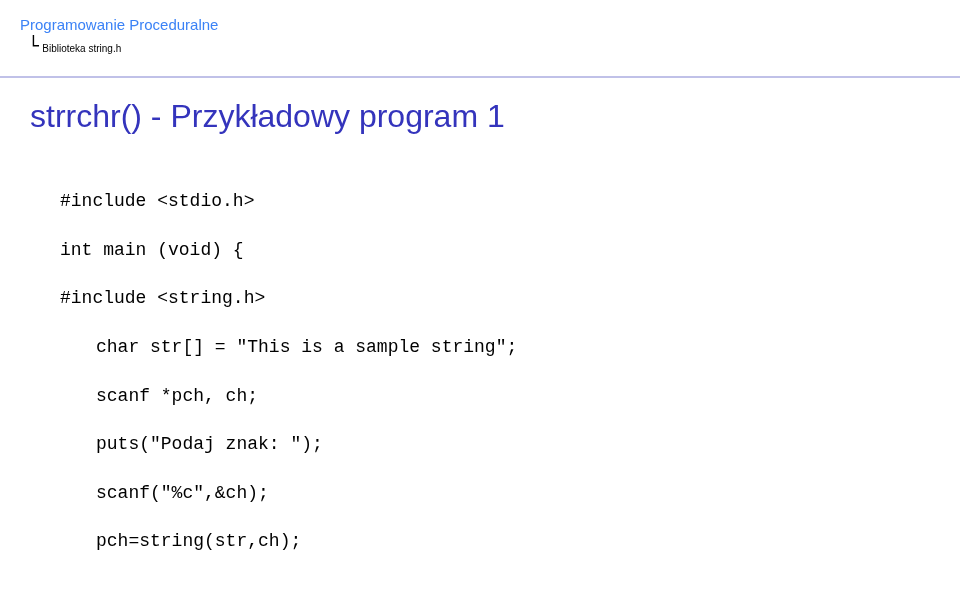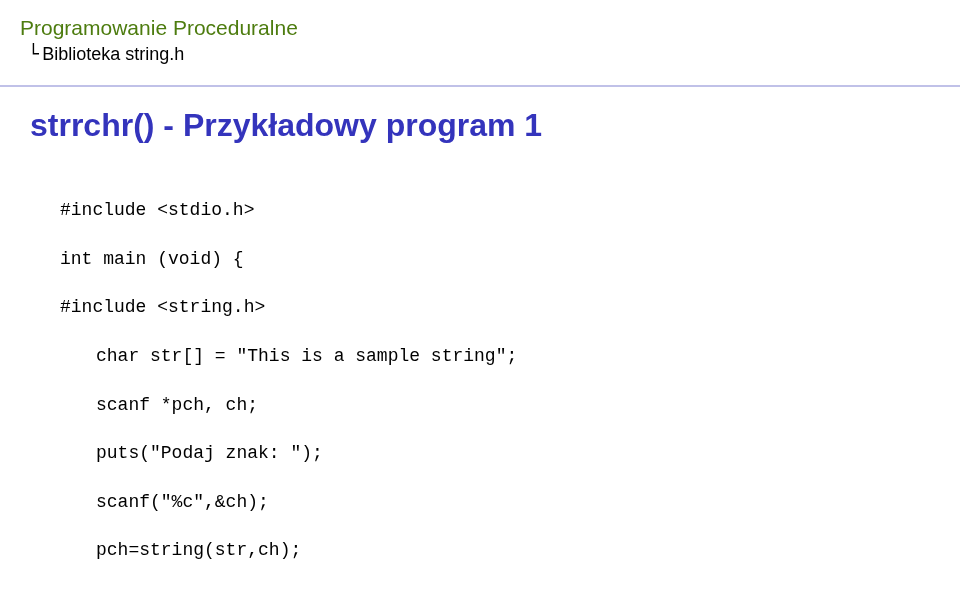--- a/index.html
+++ b/index.html
@@ -11,55 +11,55 @@
       width: 960px;
       height: 614px;
       background: #ffffff;
       font-family: Arial, Helvetica, sans-serif;
       position: relative;
     }
     .breadcrumb {
       padding: 16px 0 0 20px;
     }
     .breadcrumb-top {
-      font-size: 21px;
-      color: #4d7c0f;
+      font-size: 15px;
+      color: #3b82f6;
     }
     .breadcrumb-sub {
       margin-top: 4px;
       display: flex;
       align-items: flex-start;
     }
     .sub-indent {
       display: inline-block;
       margin-left: 8px;
     }
     .sub-symbol {
       font-family: monospace;
       display: inline-block;
       line-height: 1;
       font-size: 18px;
       letter-spacing: -2px;
       color: #000;
       margin-right: 1px;
     }
     .breadcrumb-sub-text {
-      font-size: 18px;
+      font-size: 10px;
       color: #000000;
     }
     .divider {
       height: 2px;
       background: #c0c1e8;
       width: 100%;
       margin-top: 20px;
     }
     .title {
       color: #3434bc;
       font-size: 32px;
-      font-weight: bold;
+      font-weight: normal;
       padding: 20px 0 30px 30px;
     }
     .code-block {
       font-family: "Courier New", Courier, monospace;
       font-size: 18px;
       line-height: 1.35;
       color: #000000;
       padding-left: 60px;
       white-space: pre;
     }

